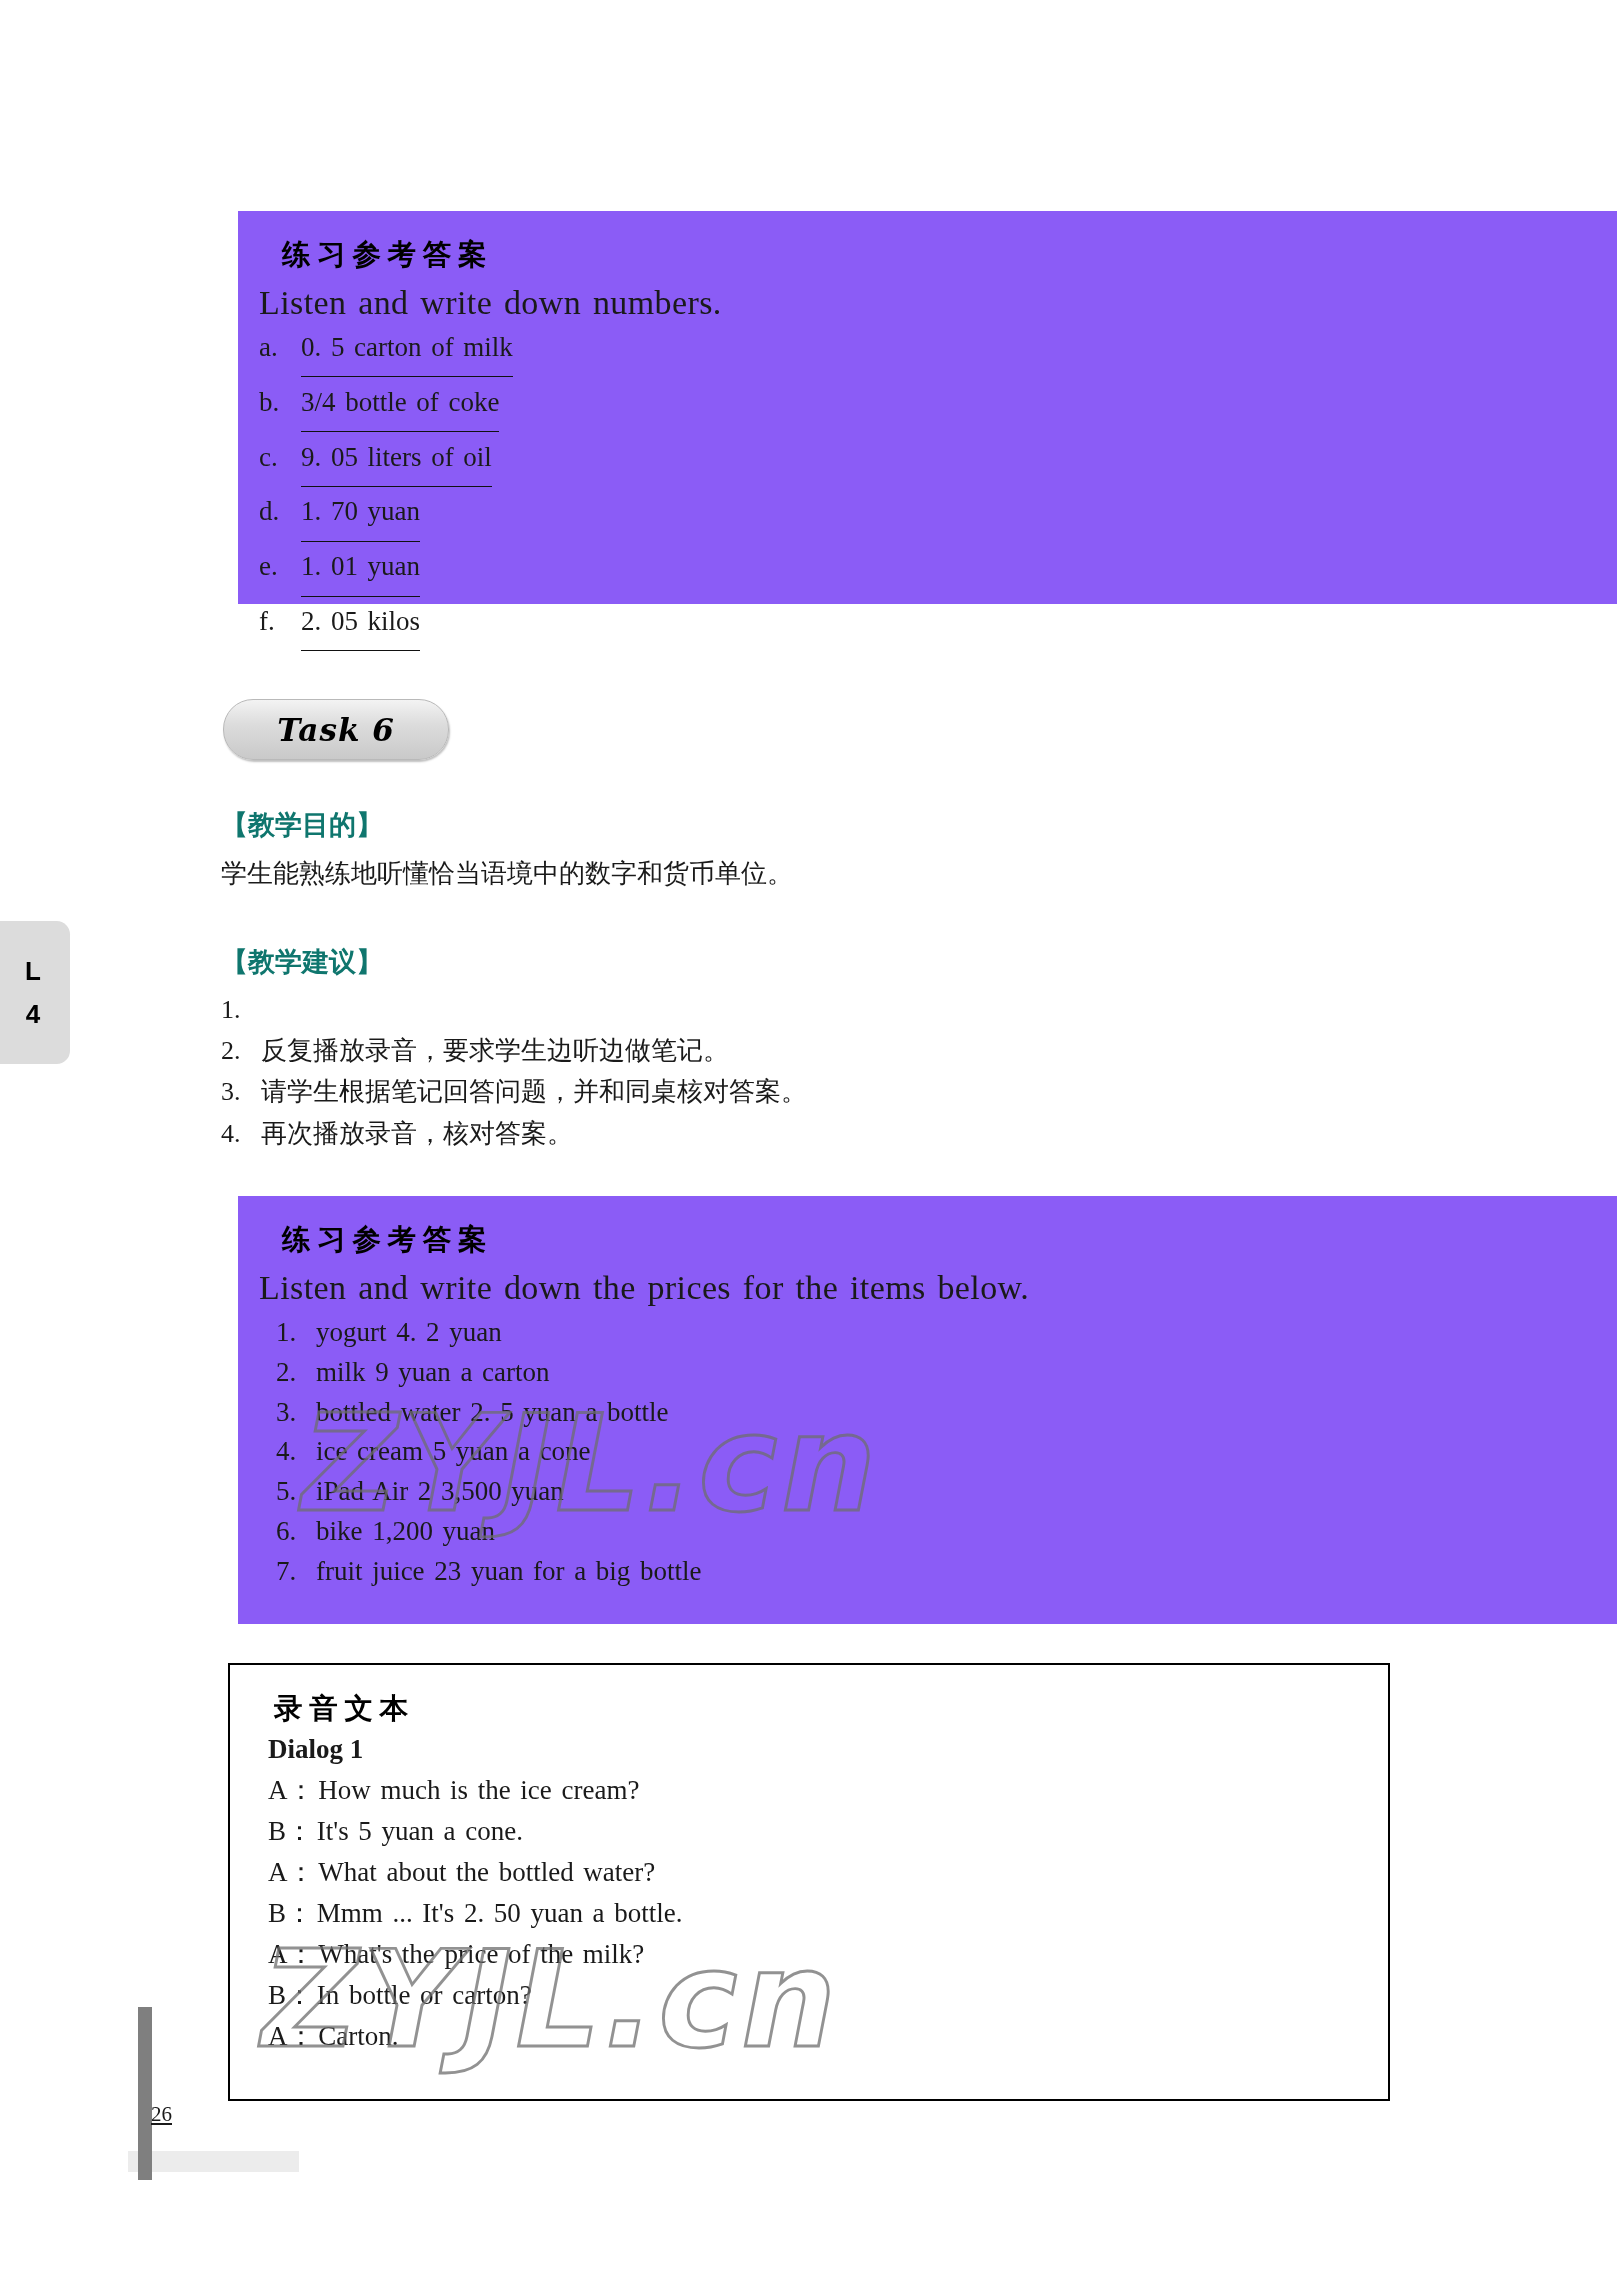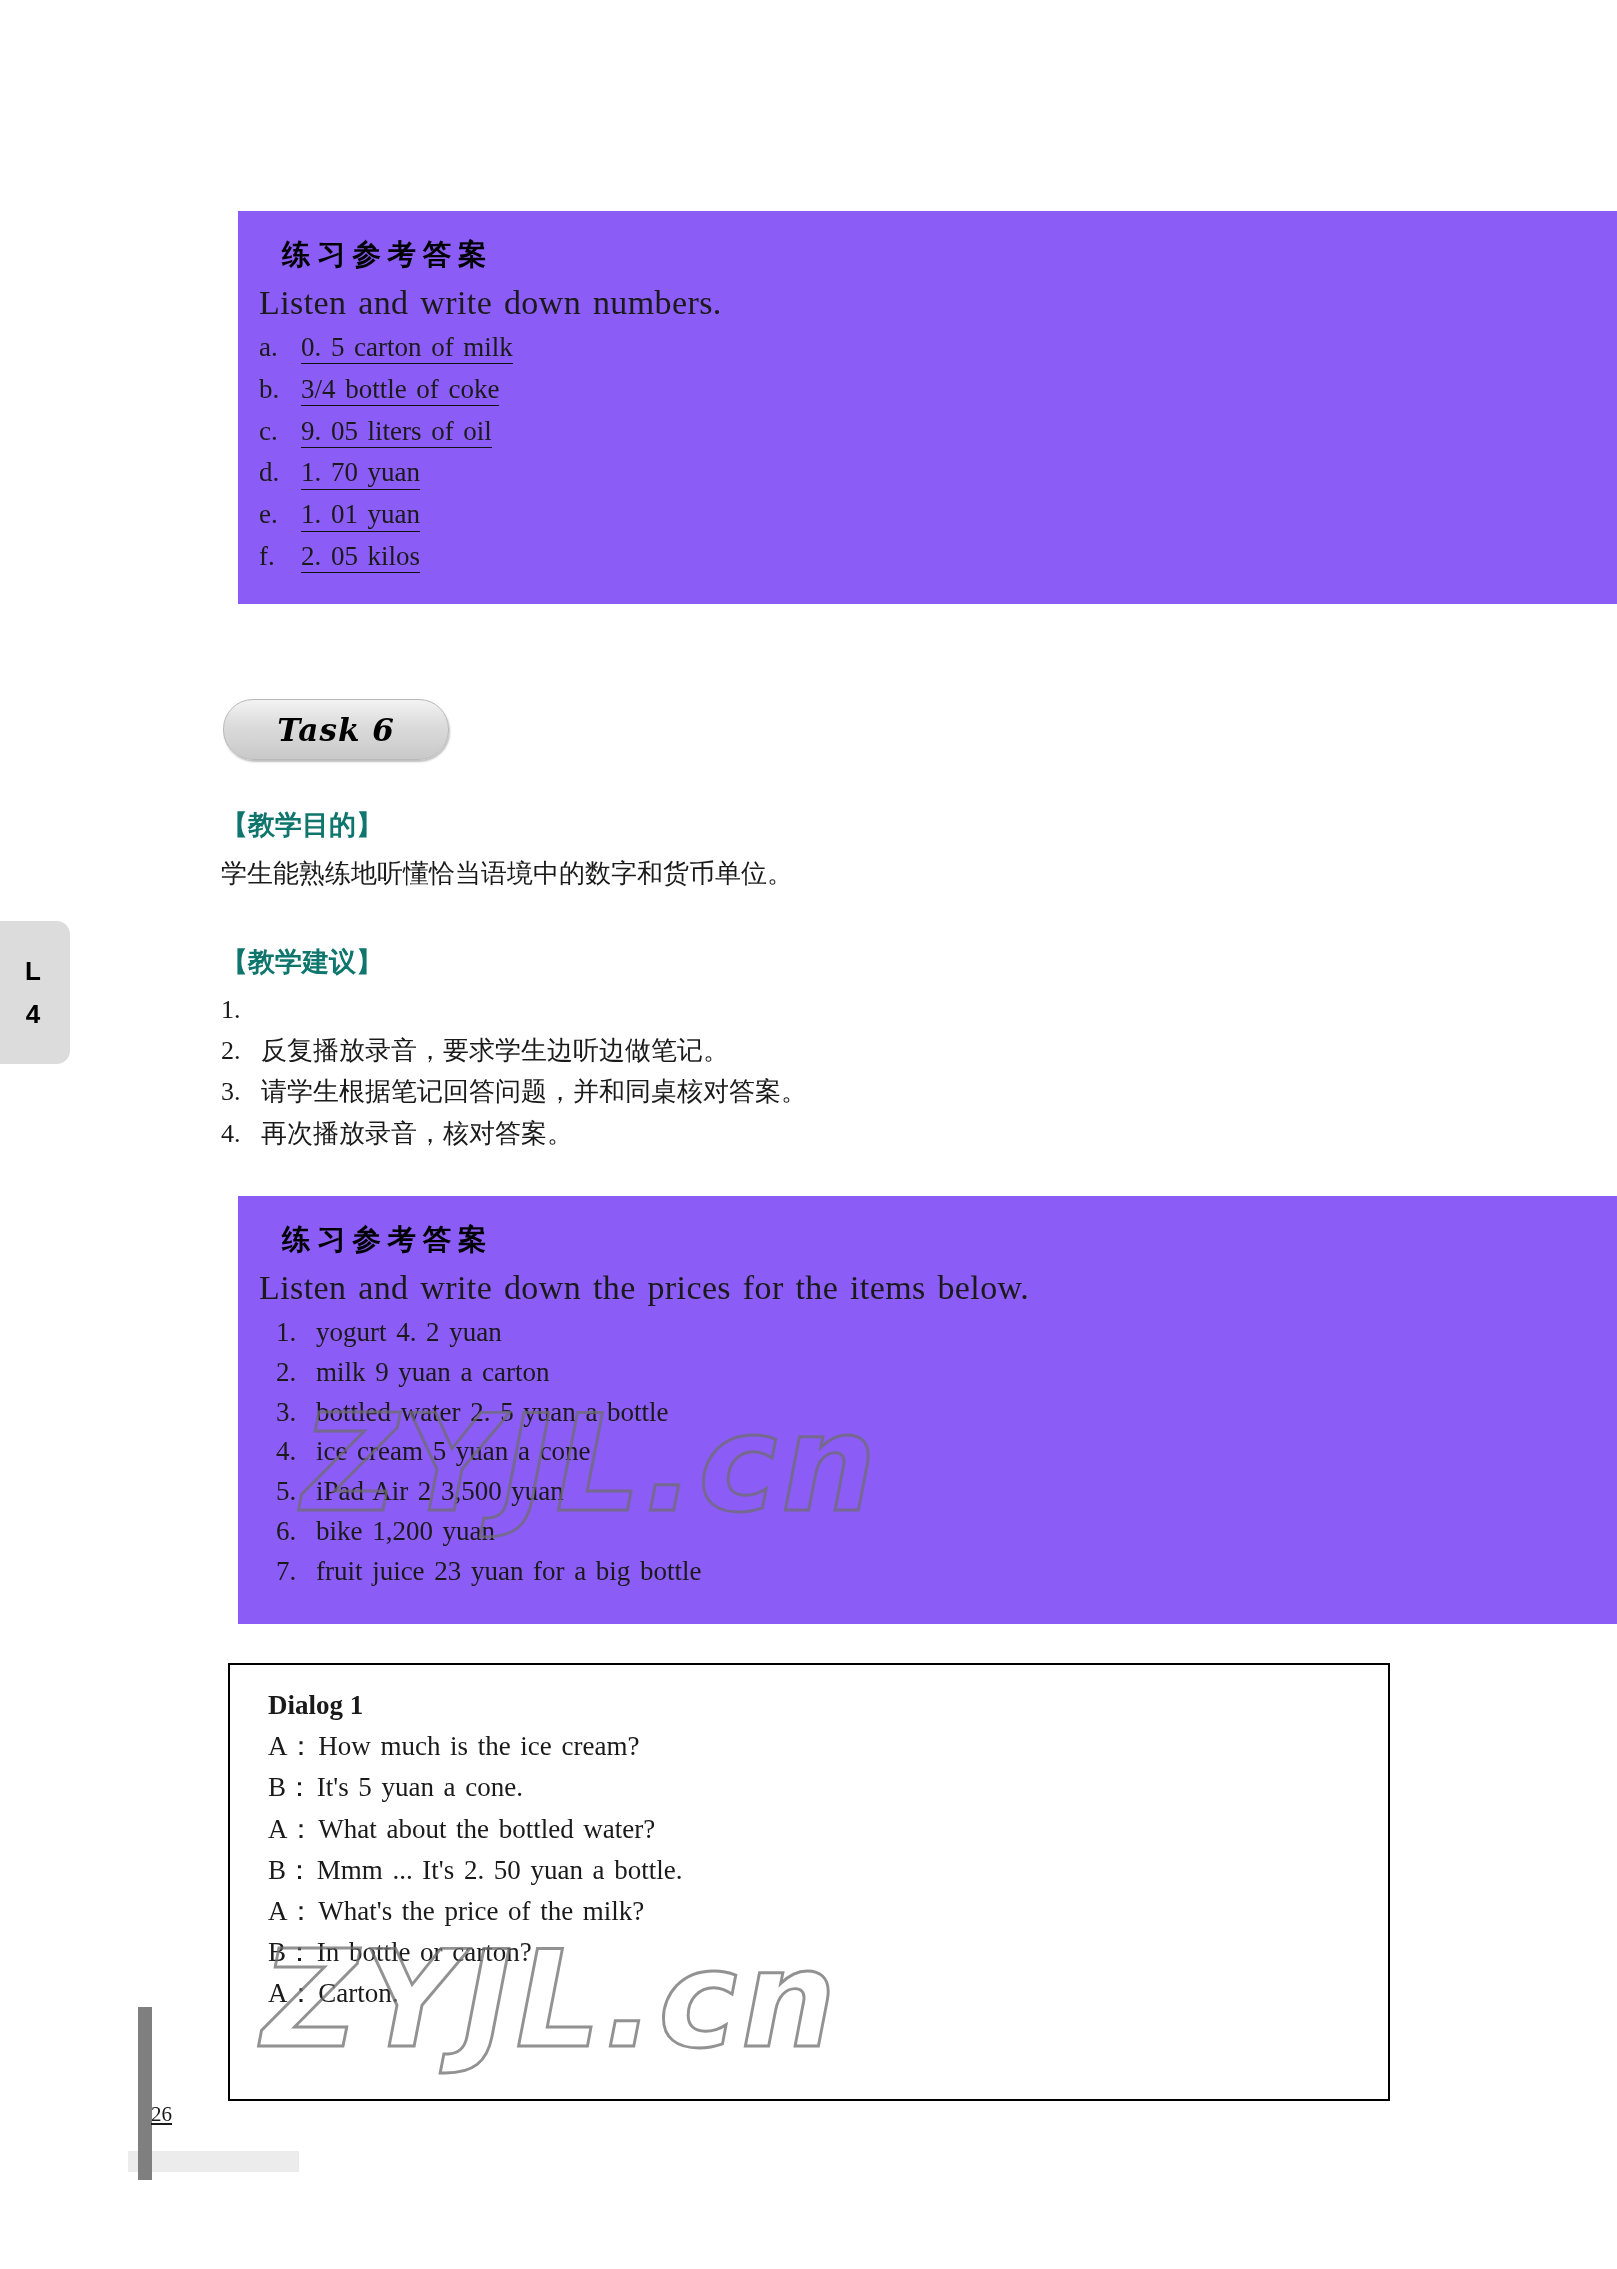--- a/index.html
+++ b/index.html
@@ -84,21 +84,21 @@
     padding: 4.8px 0 4.8px 21px;
     word-spacing: 2.9px;
   }
   .ans-list .marker {
     width: 42px;
     flex: none;
     text-align: left;
   }
   .ans-list .blank {
     border-bottom: 1.5px solid #111;
-    padding-bottom: 1px;
+    padding-bottom: 14px;
     white-space: pre;
   }
   .ans-list.plain li { padding-left: 38px; }
   .ans-list.plain .marker { width: 40px; }
   .ans-list.plain .val { white-space: pre; }
 
   
   .task-pill {
     position: absolute;
     left: 223px;
@@ -342,20 +342,21 @@
           <span class="val">bike 1,200 yuan</span>
         </li>
       <li>
           <span class="marker">7.</span>
           <span class="val">fruit juice 23 yuan for a big bottle</span>
         </li>
     </ul>
   </div>
 
   <div class="transcript-box">
+    <div class="box-heading">录音文本</div>
     <div class="dialog-title">Dialog 1</div>
     <ul class="dialog-list">
       <li>
           <span class="spk">A：</span>
           <span>How much is the ice cream?</span>
         </li>
       <li>
           <span class="spk">B：</span>
           <span>It's 5 yuan a cone.</span>
         </li>

